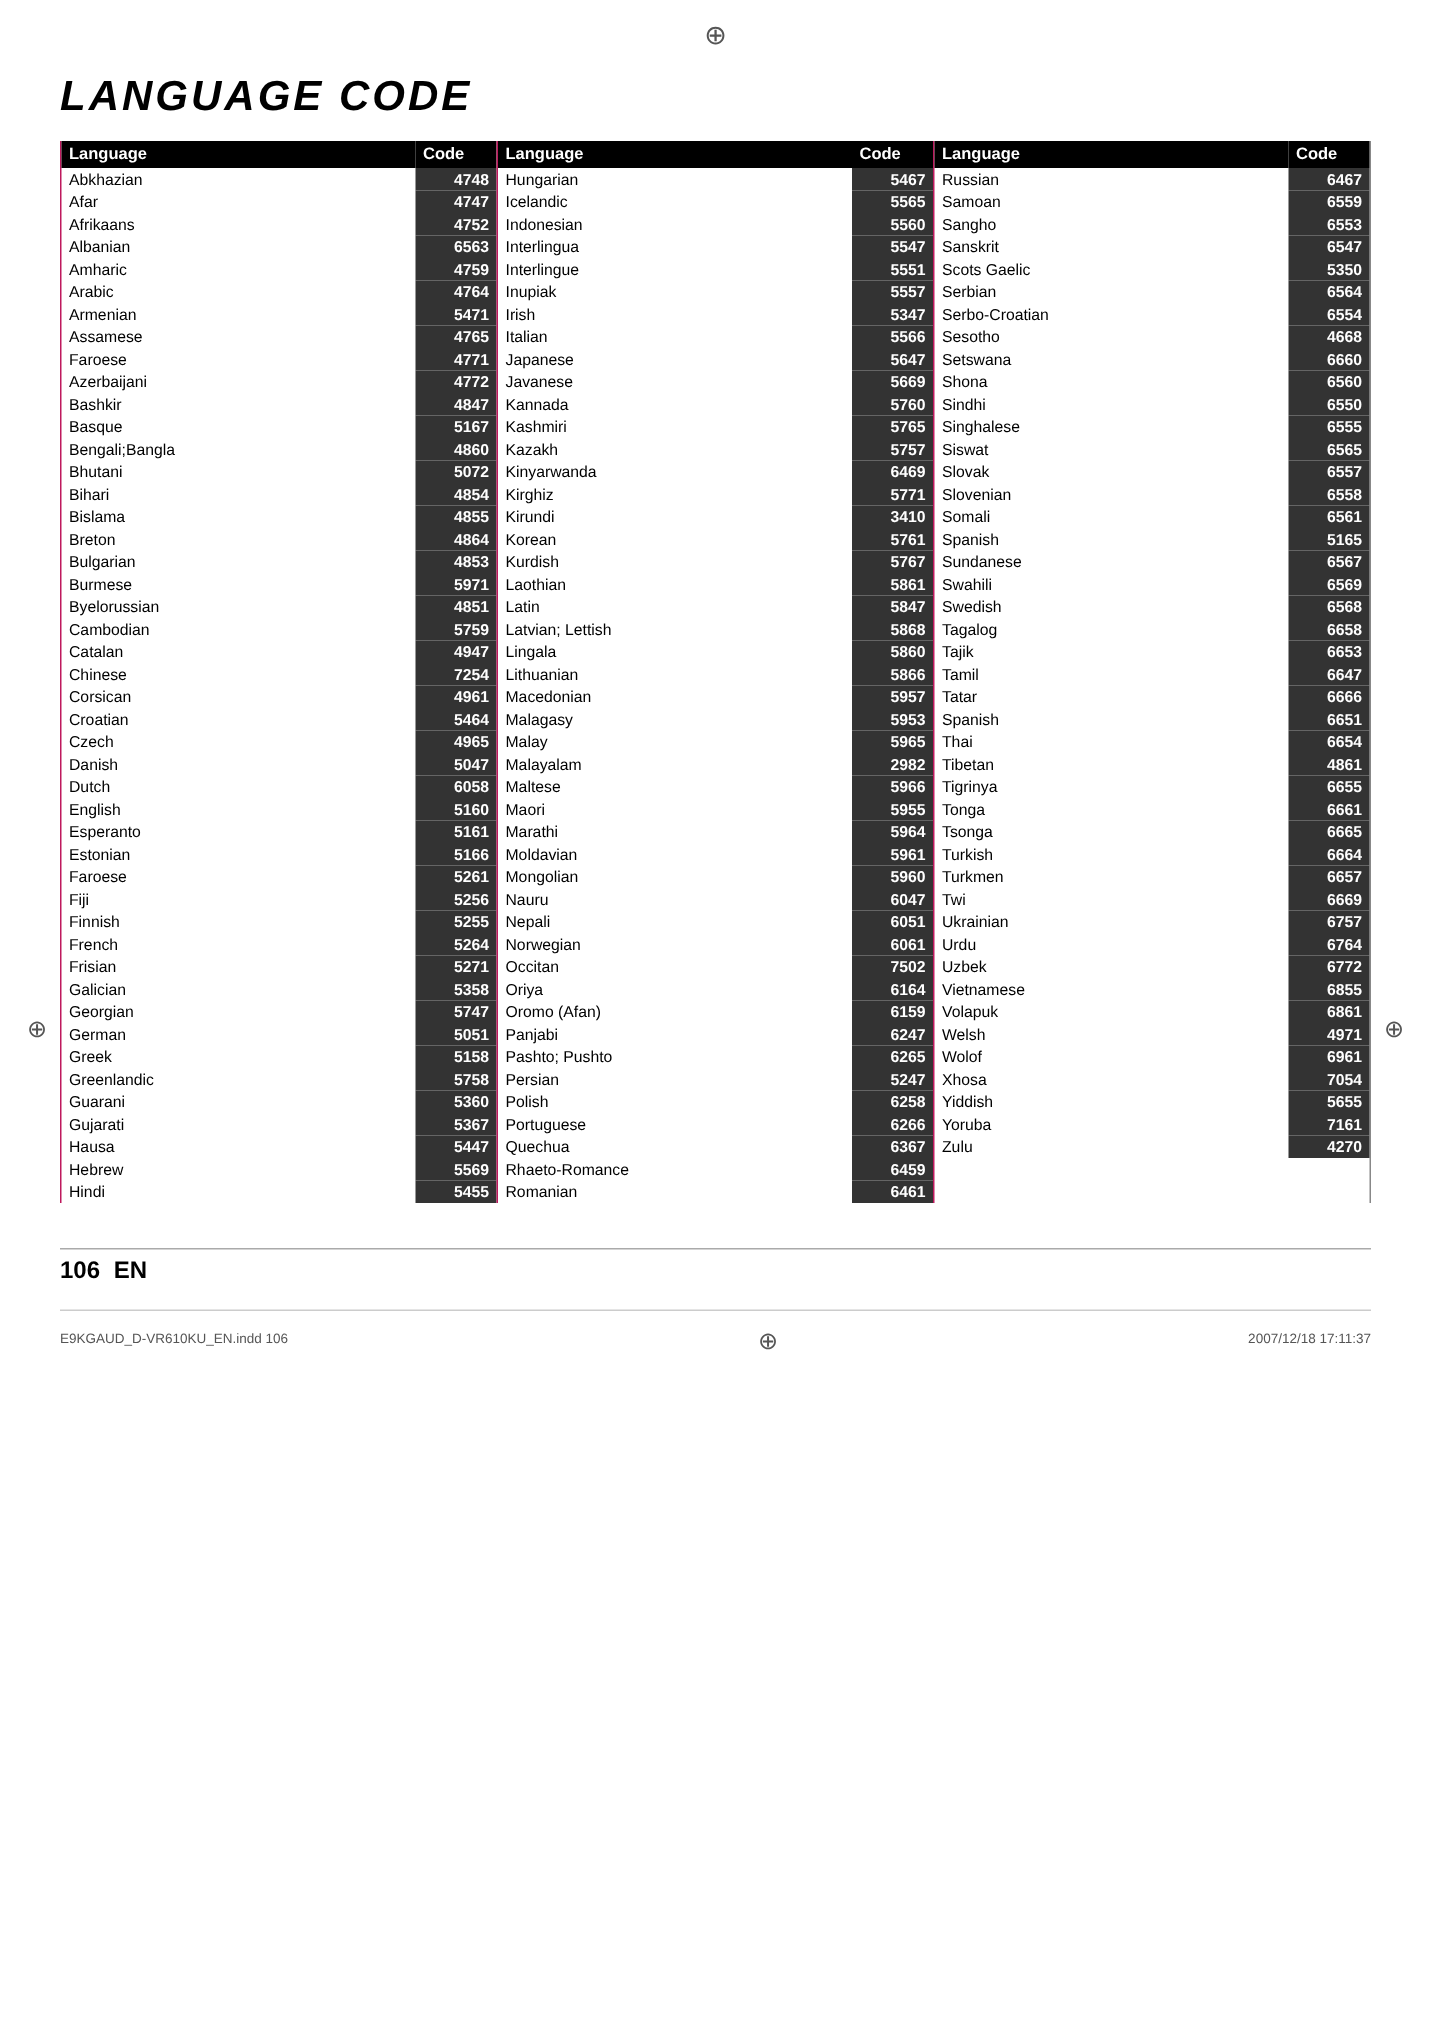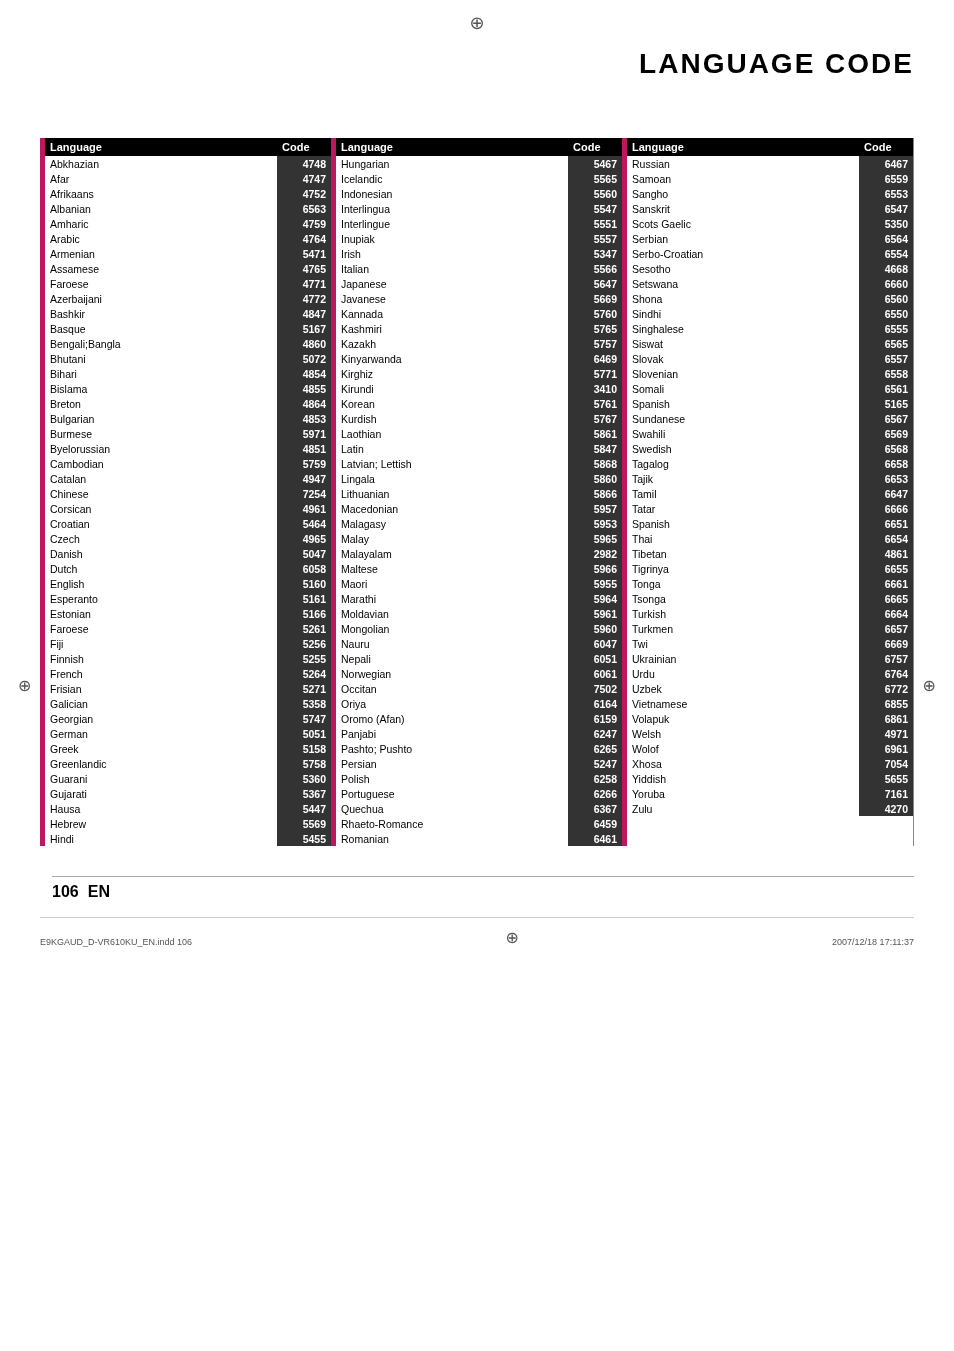--- a/index.html
+++ b/index.html
@@ -20,37 +20,37 @@
       position: relative;
     }
     .top-symbol {
       text-align: center;
       font-size: 18px;
       padding-top: 12px;
       padding-bottom: 4px;
       color: #555;
     }
     h1.title {
-      text-align: right;
+      text-align: left;
       font-size: 28px;
       font-weight: 900;
       letter-spacing: 2px;
       padding: 10px 0 14px 0;
       text-transform: uppercase;
+      font-style: italic;
     }
     .columns-wrapper {
       display: flex;
       gap: 0;
       width: 100%;
     }
     .col {
       flex: 1;
-      border-left: 5px solid #be185d;
+      border-left: 1px solid #be185d;
       border-right: 1px solid #888;
-      margin-top: 44px;
     }
     .col:not(:last-child) {
       border-right: none;
     }
     table {
       width: 100%;
       border-collapse: collapse;
     }
     thead tr th {
       background: #000;
@@ -81,36 +81,35 @@
     tbody tr:nth-child(even) td.lang-cell {
       
     }
     .bottom-bar {
       display: flex;
       align-items: center;
       justify-content: space-between;
       margin-top: 30px;
       padding: 6px 0;
       border-top: 1px solid #aaa;
-      margin-left: 12px;
     }
     .footer-text {
       font-size: 9px;
       color: #555;
     }
     .bottom-symbol {
       text-align: center;
       font-size: 16px;
       color: #555;
       padding-top: 4px;
     }
     .footer-row {
       display: flex;
       justify-content: space-between;
-      align-items: flex-end;
+      align-items: center;
       border-top: 1px solid #ccc;
       padding: 6px 0 4px 0;
       margin-top: 10px;
     }
     .side-symbol-left {
       position: absolute;
       left: 18px;
       top: 50%;
       font-size: 16px;
       color: #555;

